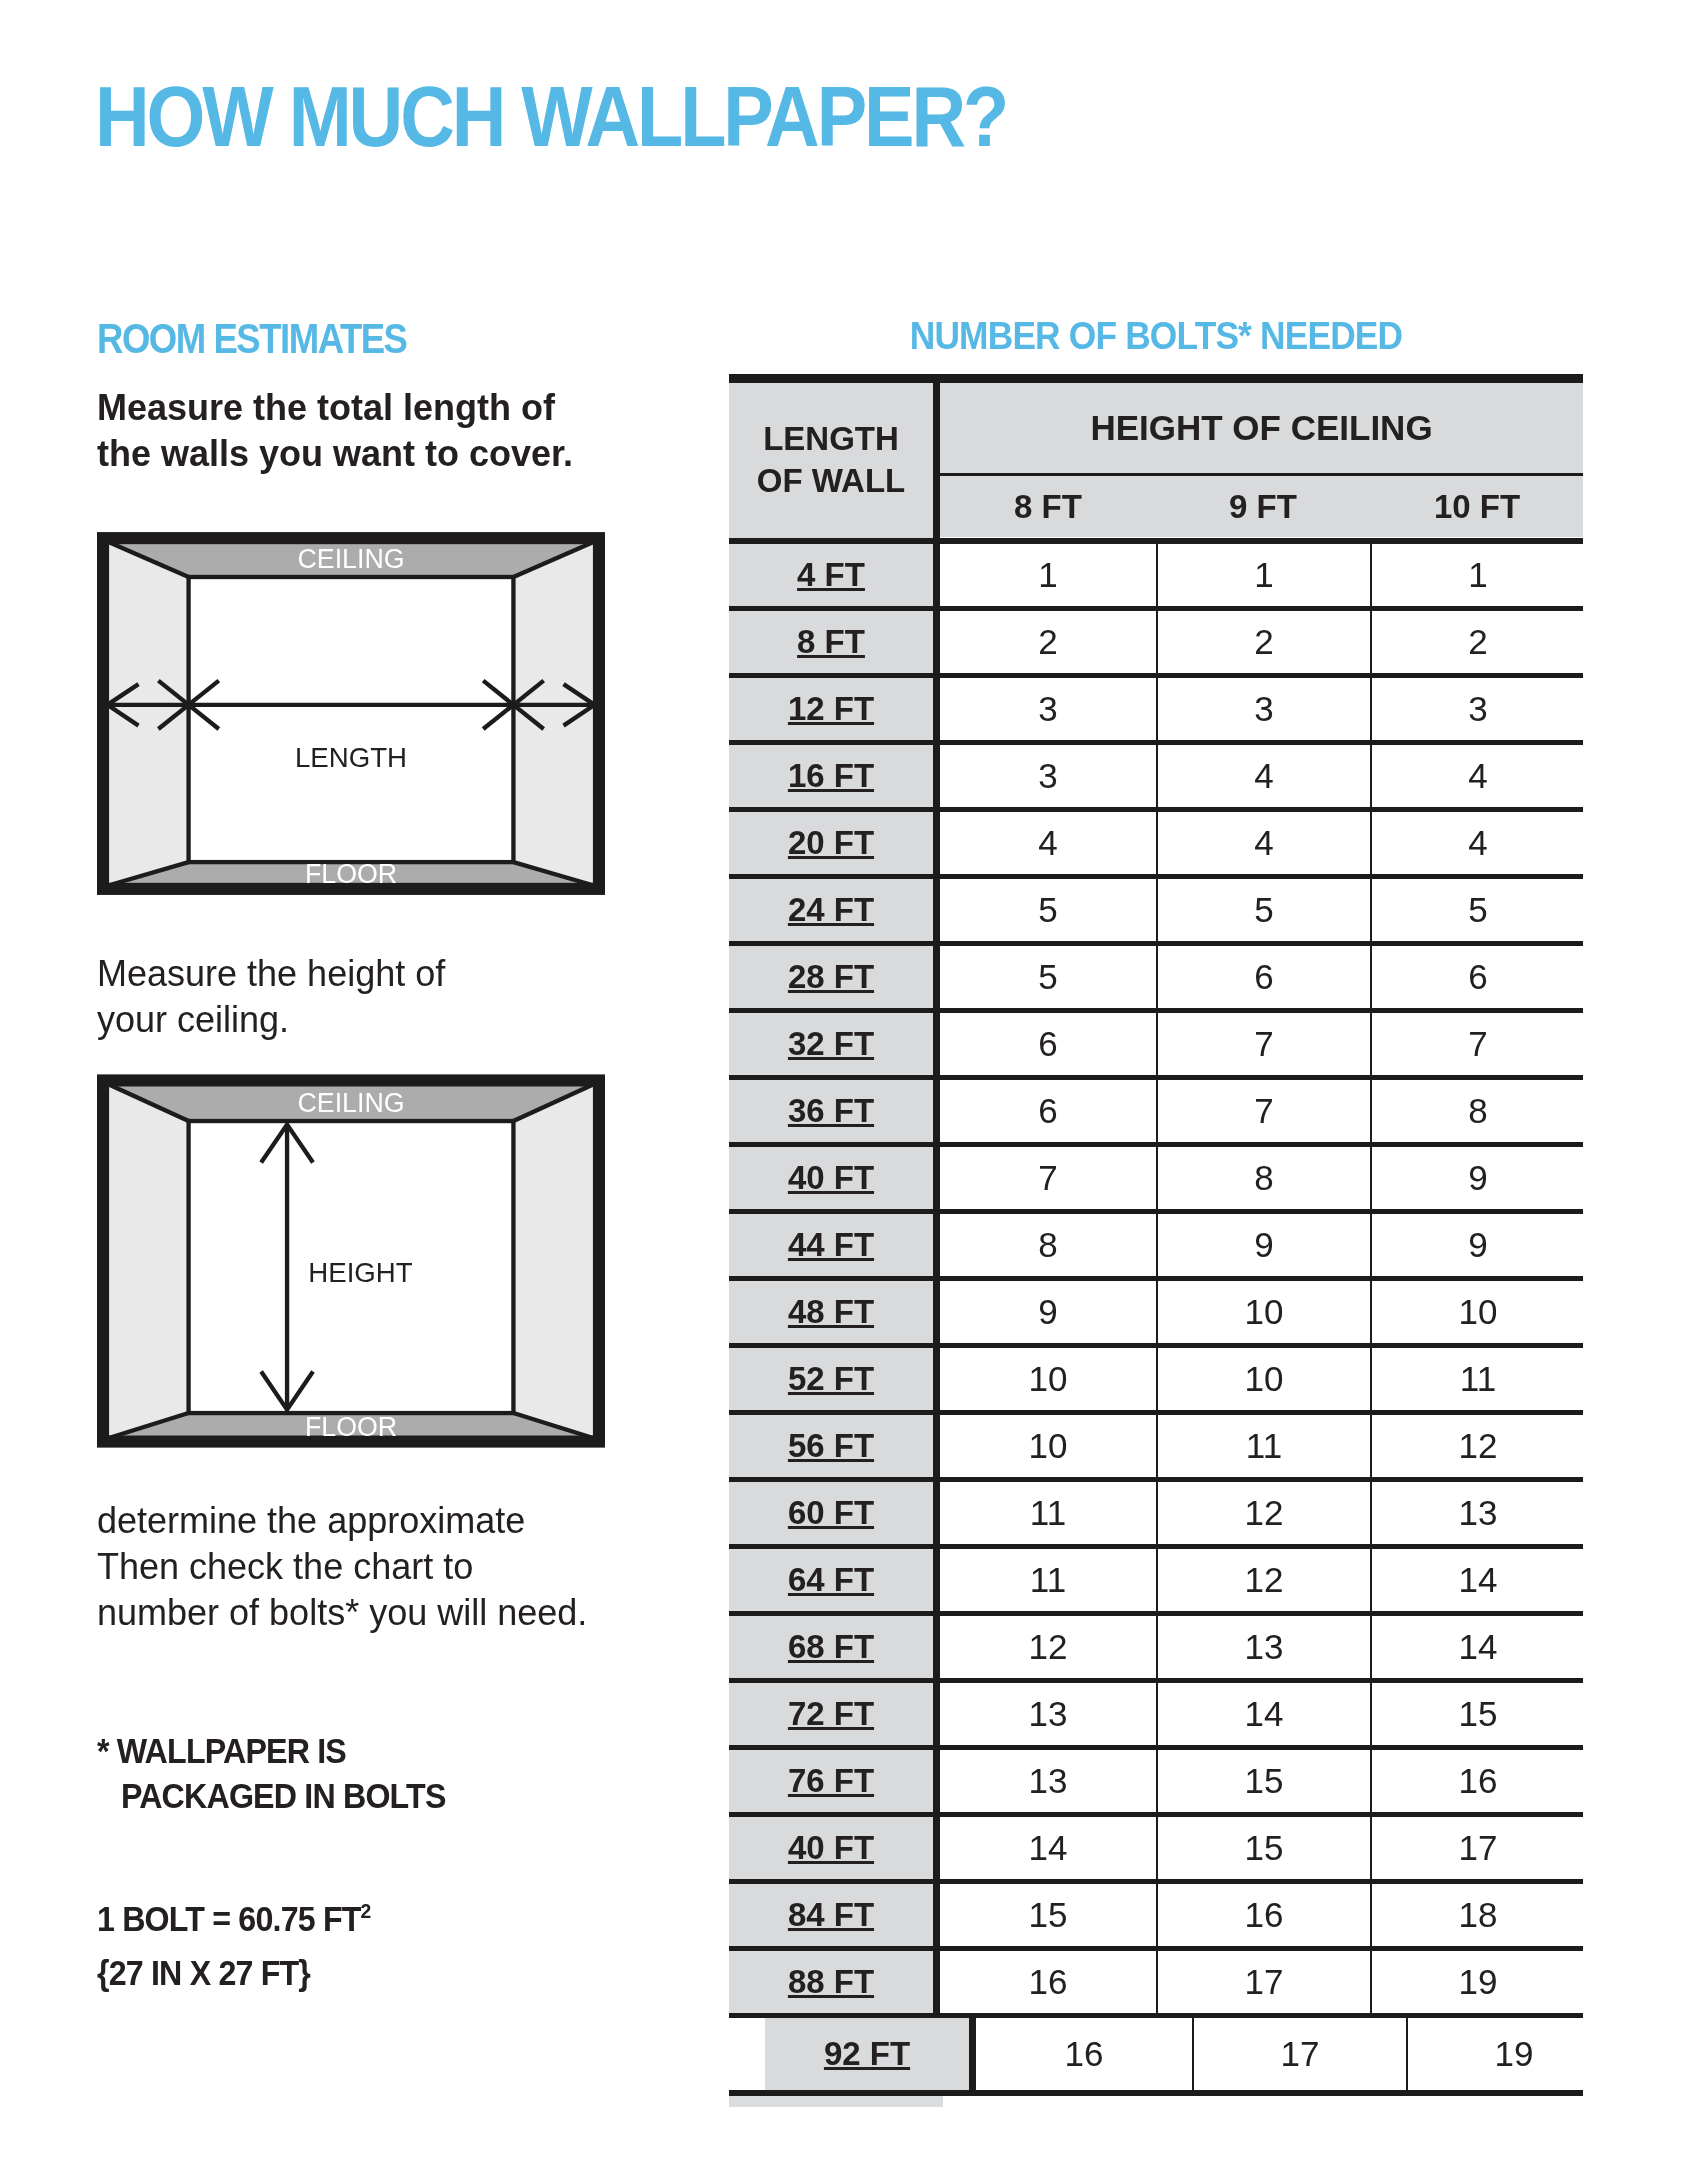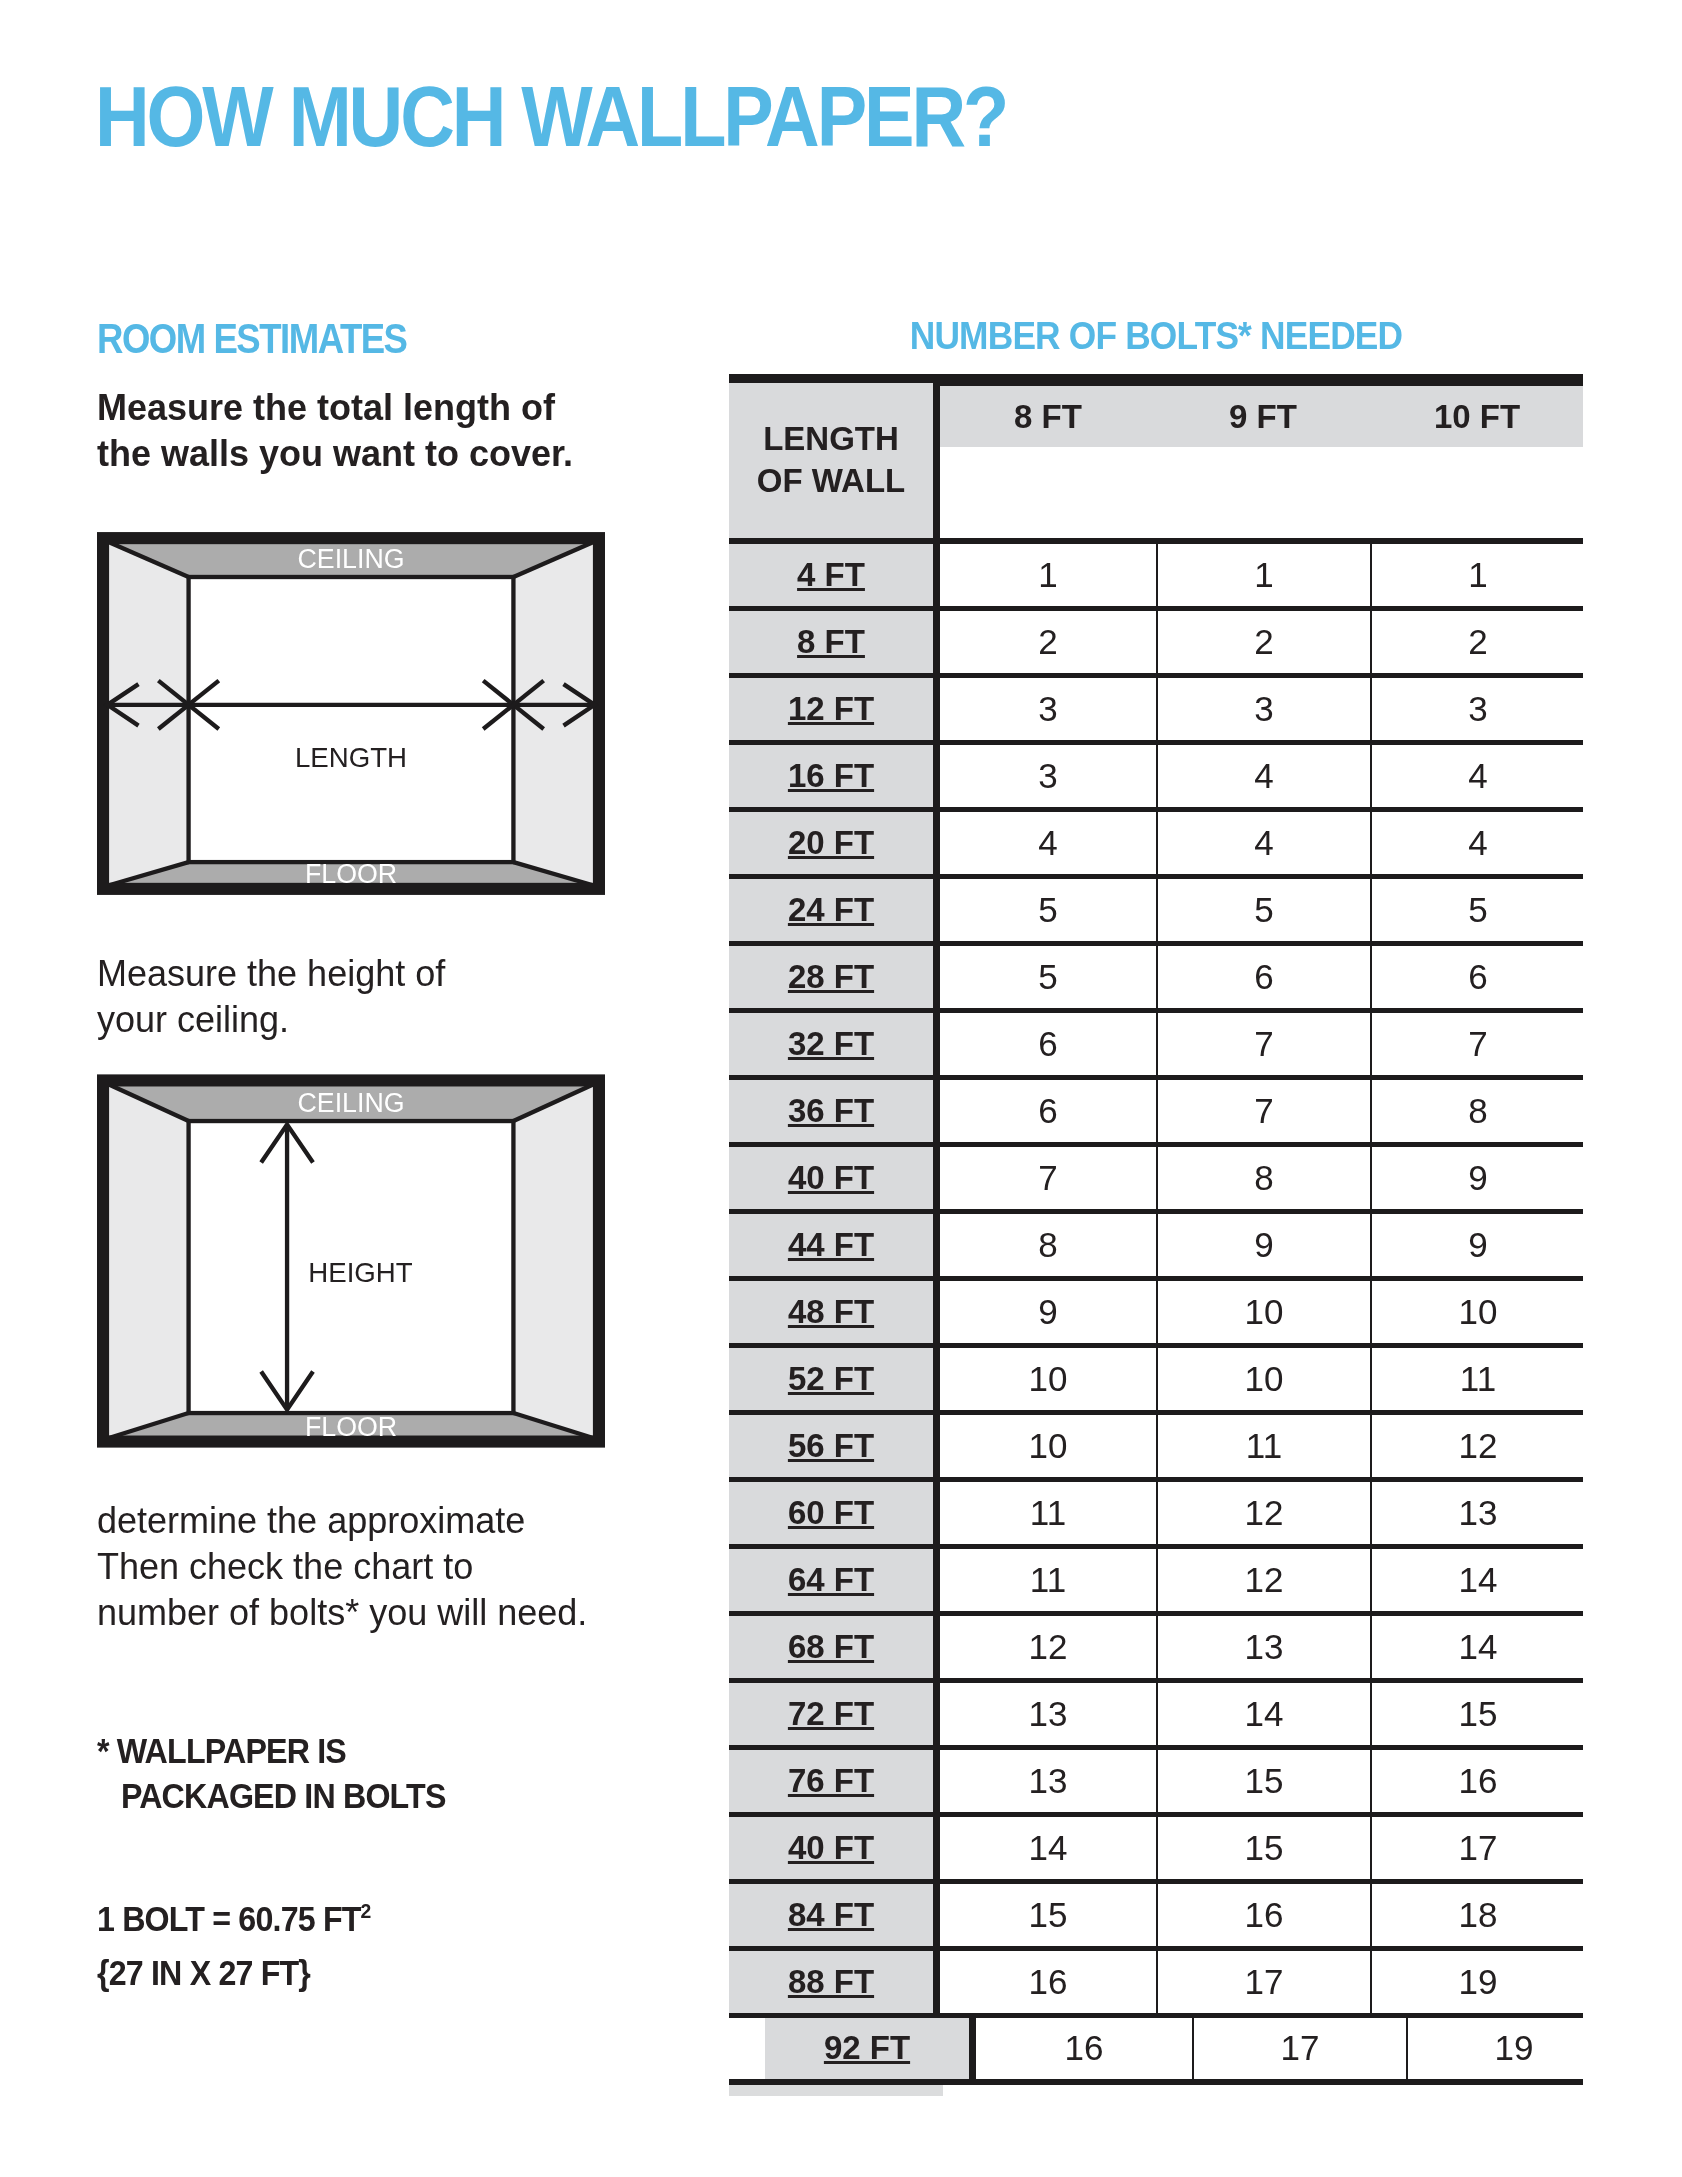--- a/index.html
+++ b/index.html
@@ -85,21 +85,21 @@
   }
   .subrow div{
     display:flex;align-items:center;justify-content:center;
     font-size:33px;font-weight:bold;color:#242021;
   }
   .headbar{width:854px;height:6px;background:#1D1B1C;}
   .trow{
     display:grid;grid-template-columns:211px 216px 214px 214px;
     height:67px;border-bottom:5.2px solid #1D1B1C;
   }
-  .trow:last-child{height:61px;border-bottom:none;padding-left:36px;}
+  .trow:last-child{height:72px;border-bottom:none;padding-left:36px;}
   .tlabel{
     background:#D9DADC;border-right:7.8px solid #1D1B1C;
     display:flex;align-items:center;justify-content:center;
     font-size:33px;font-weight:bold;color:#242021;text-decoration:underline;
   }
   .tcell{
     background:#fff;display:flex;align-items:center;justify-content:center;
     font-size:35px;color:#242021;
   }
   .tcell.c2,.tcell.c3{border-left:2.6px solid #1D1B1C;}
@@ -190,20 +190,21 @@
   <h2 class="table-heading">NUMBER OF BOLTS* NEEDED</h2>
 
   <div class="btable">
     <div class="topbar"></div>
     <div class="thead">
       <div class="th-left">
         <div>LENGTH</div>
         <div>OF WALL</div>
       </div>
       <div class="th-right">
+        <div class="hoc">HEIGHT OF CEILING</div>
         <div class="hline"></div>
         <div class="subrow">
           <div>8 FT</div>
           <div>9 FT</div>
           <div>10 FT</div>
         </div>
       </div>
     </div>
     <div class="headbar"></div>
     <div id="table-body">

